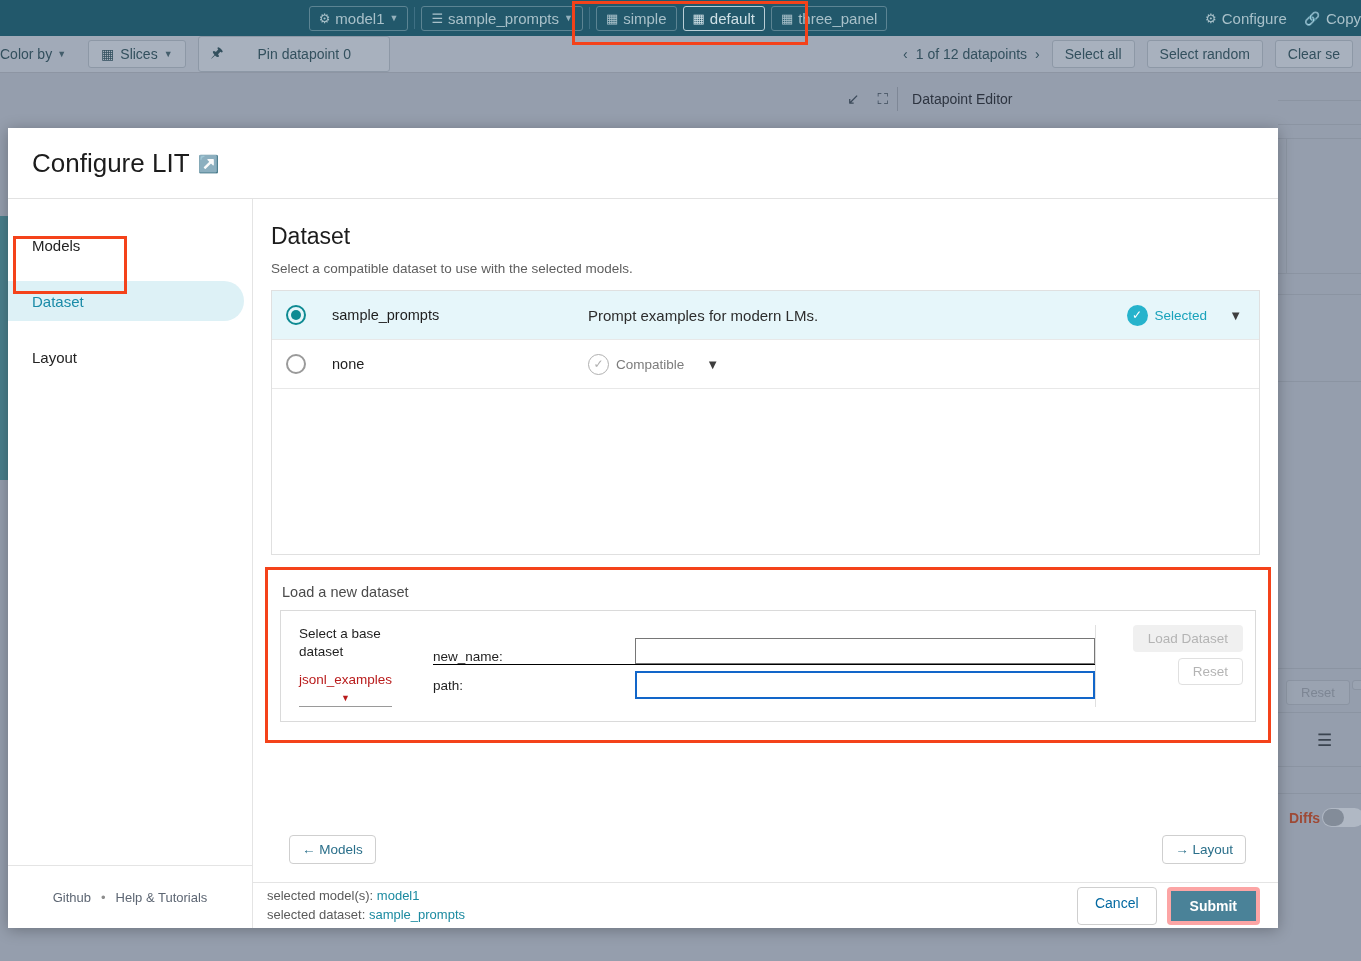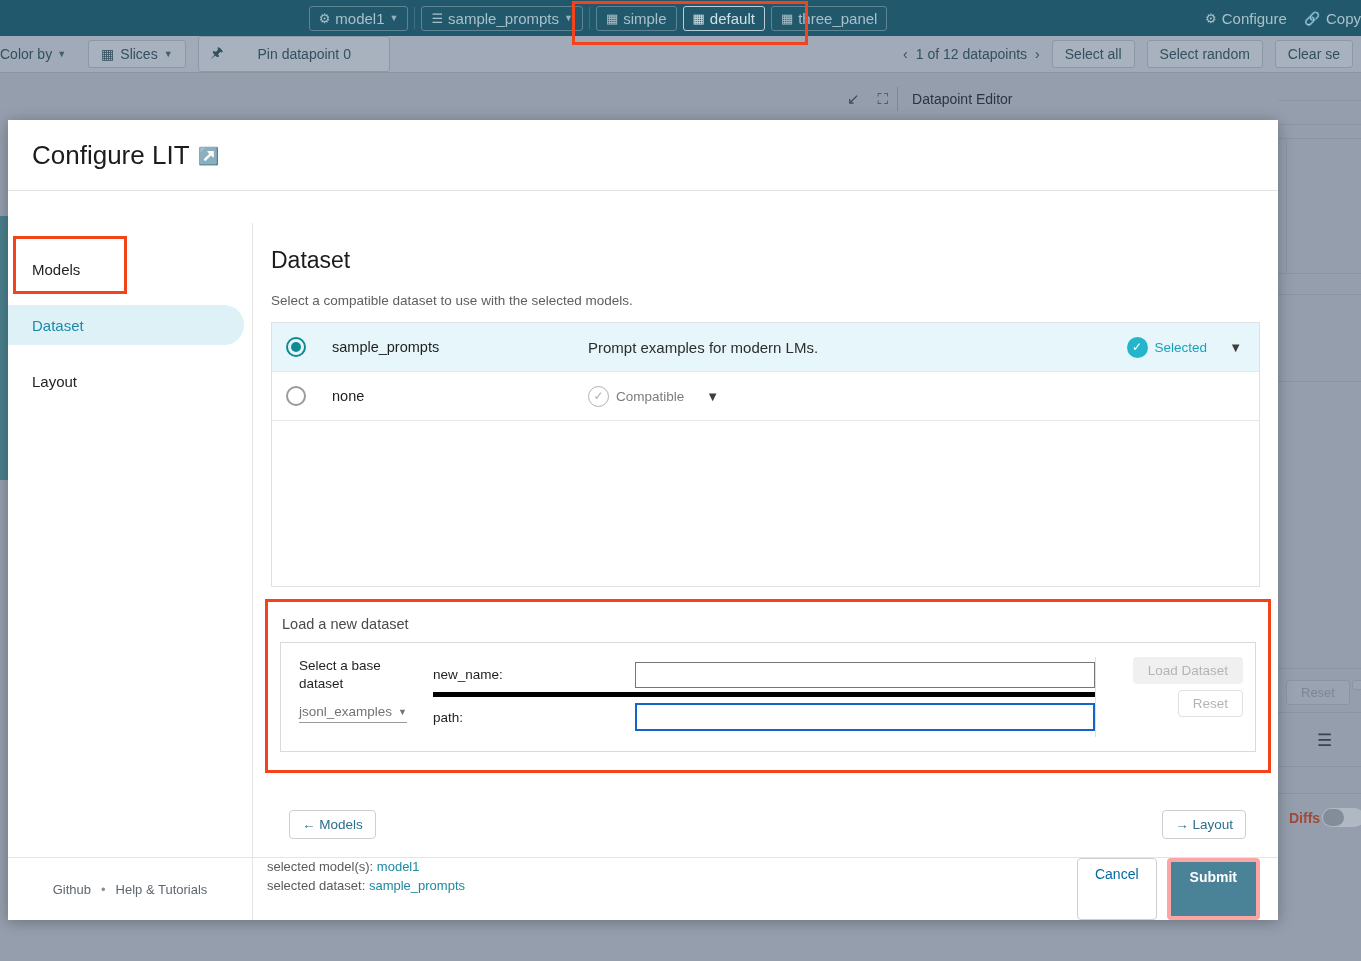--- a/index.html
+++ b/index.html
@@ -73,24 +73,24 @@
   .bg-toggle {
     position:absolute; width:42px; height:19px; border-radius:10px; background:#b0b8c4;
   }
   .bg-toggle::after {
     content:""; position:absolute; left:1px; top:1px; width:21px; height:17px;
     border-radius:9px; background:#838c99;
   }
 
   
   #modal {
-    position: absolute; left: 8px; top: 120px; width: 1270px; height: 800px;
+    position: absolute; left: 8px; top: 128px; width: 1270px; height: 800px;
     background: #ffffff;
     box-shadow: 0 2px 14px rgba(0,0,0,.28);
-    display: flex; flex-direction: column; gap: 32px;
+    display: flex; flex-direction: column;
   }
   .modal-header {
     height: 71px; display: flex; align-items: center; padding: 0 24px;
     border-bottom: 1px solid #e2e2e2; flex: 0 0 auto;
   }
   .modal-title {
     font-size: 26px; color: #1c1c1c; font-weight: 400;
   }
   .title-ext {
     display:inline-block; margin-left: 9px; color:#4b4b4b; font-size:17px;
@@ -115,21 +115,21 @@
     display:flex; align-items:center; justify-content:center;
     font-size:13px; color:#5d6673; gap:10px;
   }
   .side-footer span { white-space: nowrap; }
   .dot-sep { color:#8d8d8d; }
 
   .content { flex:1 1 auto; display:flex; flex-direction:column; min-width:0; }
   .content-inner { flex:1 1 auto; padding: 24px 18px 0 18px; display:flex; flex-direction:column; min-height:0;}
 
   .sec-title { font-size:23px; color:#1c1c1c; margin:0 0 3px 0; font-weight:400; }
-  .sec-sub { font-size:13.5px; color:#5e5e5e; margin:16px 0 14px 0; }
+  .sec-sub { font-size:13.5px; color:#5e5e5e; margin:8px 0 14px 0; }
 
   .ds-list {
     border: 1px solid #e0e0e0; height: 265px; overflow: hidden; flex: 0 0 auto;
     background: #fff;
   }
   .ds-row {
     height: 49px; display:flex; align-items:center; padding: 0 17px 0 14px;
     border-bottom: 1px solid #e8e8e8;
   }
   .ds-row.sel { background: #e6f6fa; }
@@ -158,28 +158,28 @@
   
   .load-panel {
     margin: 12px 0 0 -6px; border: 3px solid #f4421a;
     padding: 10px 12px 18px 12px; flex:0 0 auto; width: 1006px;
   }
   .load-head { font-size:14.5px; color:#4b4b4b; padding:4px 0 10px 2px; }
   .load-box { border:1px solid #dadada; padding: 14px 12px; display:flex; }
   .base-col { width: 132px; flex:0 0 auto; padding-left:6px; }
   .base-label { font-size:13.5px; color:#1f1f1f; line-height:1.3; }
   .base-select {
-    margin-top:12px; font-size:13.5px; color:#737373;
+    margin-top:12px; font-size:13.5px; color:#b91c1c;
     border-bottom:1px solid #9a9a9a; padding-bottom:3px; display:inline-flex;
-    align-items:center; gap:6px;
+    align-items:center; gap:6px;flex-direction:column;
   }
   .caret-sm { font-size:9px; }
   .fields-col { flex:1 1 auto; padding-left:8px; }
   .field-row { display:flex; align-items:center; height:40px; }
-  .field-row.divider { border-bottom:5px solid #000000; }
+  .field-row.divider { border-bottom:1px solid #000000;align-items:flex-end; }
   .field-label { width:202px; font-size:13.5px; color:#1f1f1f; flex:0 0 auto; }
   .field-input {
     flex:1 1 auto; height:26px; border:1px solid #767676; background:#fff;
     outline:none; font-family:"Liberation Sans", sans-serif; font-size:13px;
     padding:0 6px; max-width: 478px;
   }
   .field-input.focused { border:2px solid #1266c9; height:28px; }
   .btn-col { width:148px; flex:0 0 auto; border-left:1px solid #e0e0e0; padding-left:14px;
              display:flex; flex-direction:column; align-items:flex-end; gap:6px; }
   .btn-disabled {
@@ -188,22 +188,22 @@
   }
   .btn-disabled.outline { background:#fff; border:1px solid #e0e0e0; }
 
   .nav-btn-row { display:flex; justify-content:space-between; padding: 0 14px 0 18px; margin-top:auto; margin-bottom:18px; }
   .page-btn {
     font-size:13.5px; color:#2a6f8a; background:#fff; border:1px solid #cfcfcf;
     border-radius:4px; padding:6px 12px; white-space:nowrap;
   }
 
   .modal-footer {
-    height: 63px; flex:0 0 auto; border-top:1px solid #e4e4e4;
-    display:flex; padding: 0 18px 0 14px;
+    height: 46px; flex:0 0 auto; border-top:1px solid #e4e4e4;
+    display:flex; align-items:center; padding: 0 18px 0 14px;
   }
   .sel-info { font-size:13px; color:#5a5a5a; line-height:1.45; }
   .sel-info a { color:#1b8aa0; text-decoration:none; }
   .footer-actions { margin-left:auto; display:flex; gap:10px; }
   .btn-cancel {
     font-size:14px; color:#0369a1; background:#fff; border:1px solid #cfcfcf;
     border-radius:4px; padding:7px 17px;
   }
   .btn-submit {
     font-size:14px; color:#fff; background:#4a8298; border:4px solid #fca5a5;

